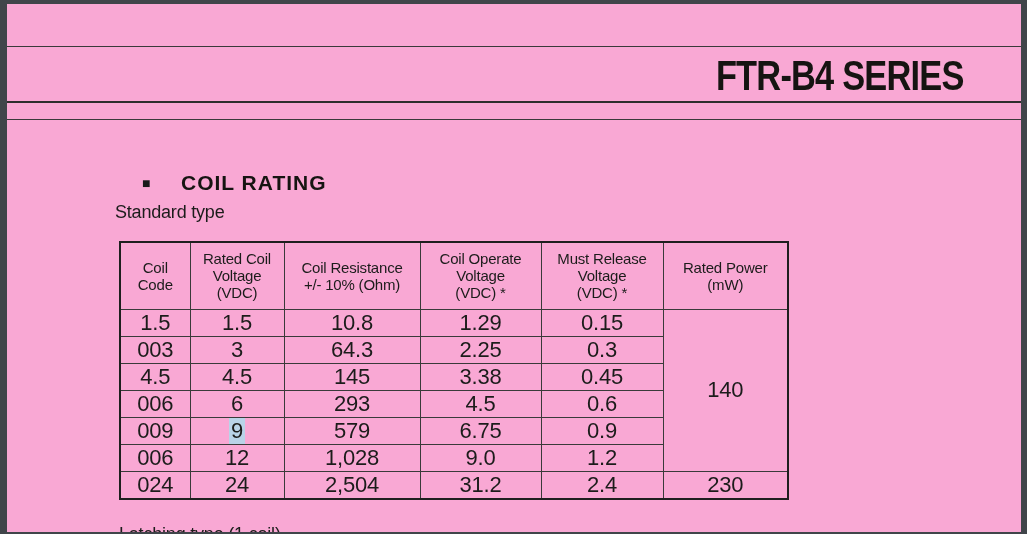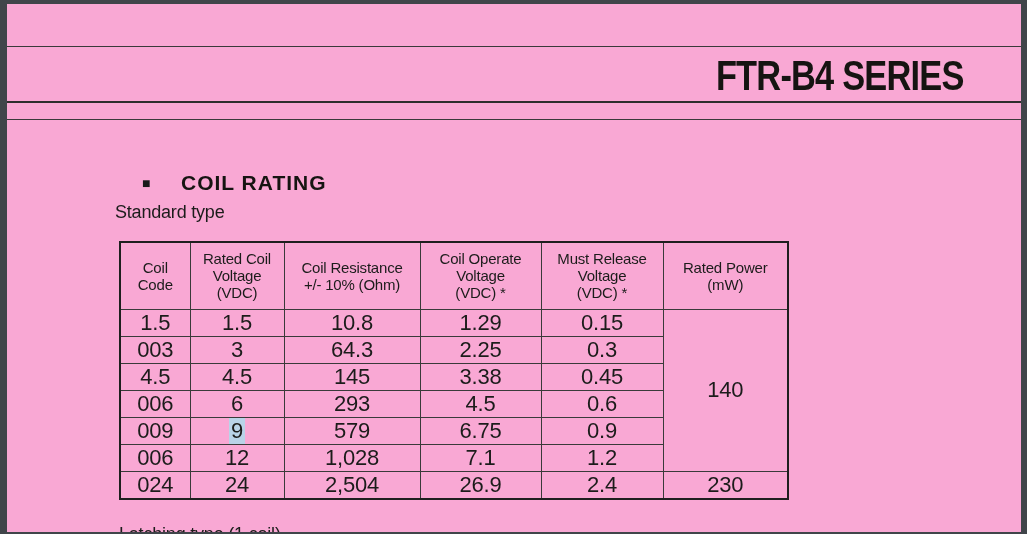--- a/index.html
+++ b/index.html
@@ -145,28 +145,28 @@
         <td>009</td>
         <td><span class="hl">9</span></td>
         <td>579</td>
         <td>6.75</td>
         <td>0.9</td>
       </tr>
       <tr>
         <td>006</td>
         <td>12</td>
         <td>1,028</td>
-        <td>7.1</td>
+        <td>9.0</td>
         <td>1.2</td>
       </tr>
       <tr>
         <td>024</td>
         <td>24</td>
         <td>2,504</td>
-        <td>26.9</td>
+        <td>31.2</td>
         <td>2.4</td>
         <td>230</td>
       </tr>
     </tbody>
   </table>
 
   <div id="footer-clipped">Latching type (1 coil)</div>
 
 </div>
 

